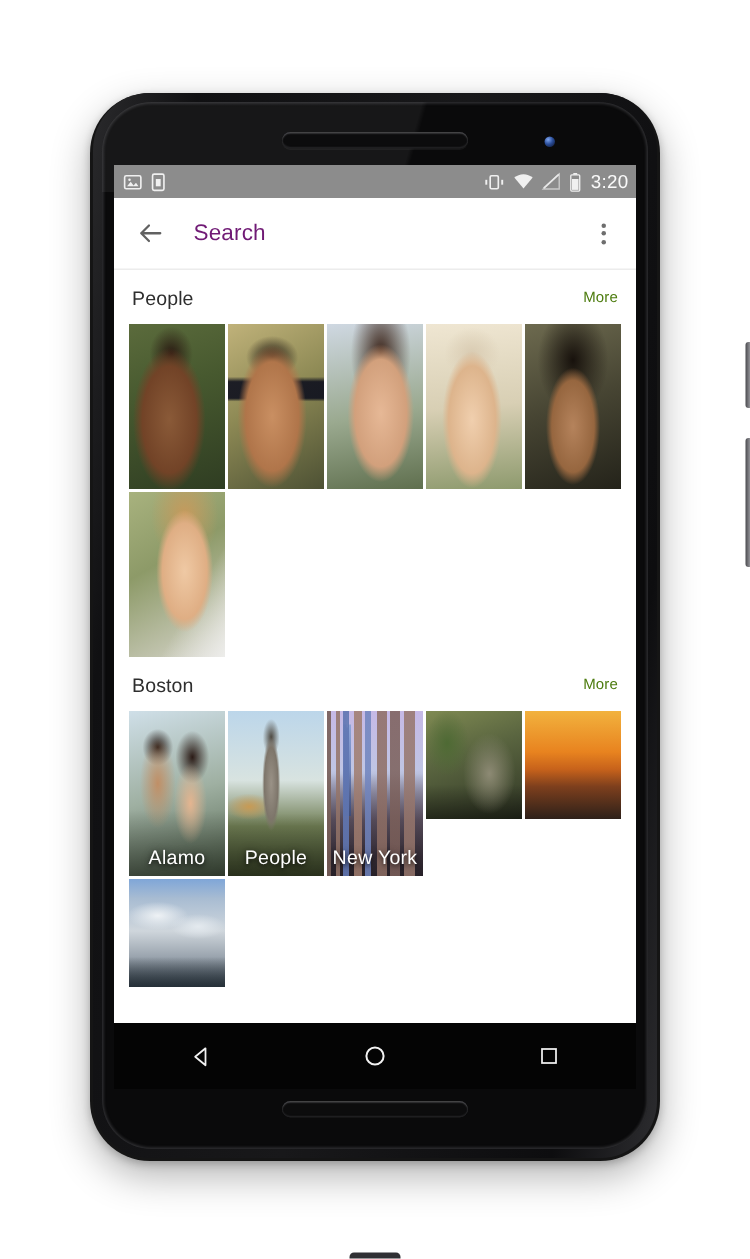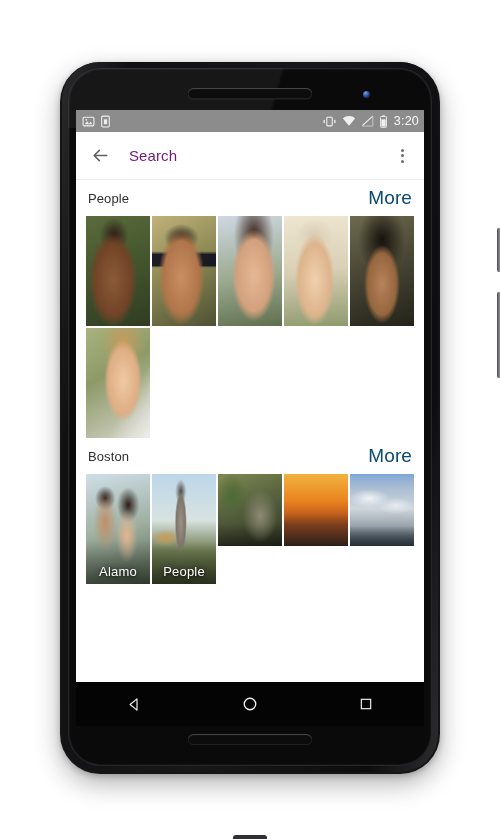--- a/index.html
+++ b/index.html
@@ -110,21 +110,21 @@
   .dot { width: 3px; height: 3px; border-radius: 50%; background: #6e6e6e; }
 
   
   .content { height: 546px; overflow: hidden; background: #fff; position: relative; }
 
   .section-head {
     height: 36px; display: flex; align-items: center;
     padding: 0 12px; background: #fff;
   }
   .section-title { font-size: 13px; color: #2e2e2e; letter-spacing: .1px; }
-  .section-more { margin-left: auto; font-size: 19px; color: #0c4a6e; letter-spacing: .1px; }
+  .section-more { margin-left: auto; font-size: 10px; color: #4d7c0f; letter-spacing: .1px; }
 
   .grid3 { display: grid; grid-template-columns: repeat(5, 1fr); gap: 2px; padding: 0 10px; background: #fff; }
   .cell { position: relative; width: 100%; height: 110px; overflow: hidden; }
   .cell.short { height: 72px; }
   .cell-label {
     position: absolute; left: 0; right: 0; bottom: 5px; text-align: center;
     color: #fff; font-size: 13px; letter-spacing: .2px;
     text-shadow: 0 1px 3px rgba(0,0,0,.65), 0 0 6px rgba(0,0,0,.45);
   }
 
@@ -334,20 +334,27 @@
       </div>
       <div class="grid3">
         <div class="cell">
           <div class="ph p1"></div>
           <span class="cell-label">Alamo</span>
         </div>
         <div class="cell">
           <div class="ph p2"></div>
           <span class="cell-label">People</span>
         </div>
+        <div class="cell">
+          <div class="ph p3">
+              <div class="p3-tower"></div>
+              <div class="p3-spire"></div>
+            </div>
+          <span class="cell-label">New York</span>
+        </div>
         <div class="cell short">
             <div class="ph p4"></div>
           </div>
         <div class="cell short">
             <div class="ph p5"></div>
           </div>
         <div class="cell short">
             <div class="ph p6"></div>
           </div>
       </div>

